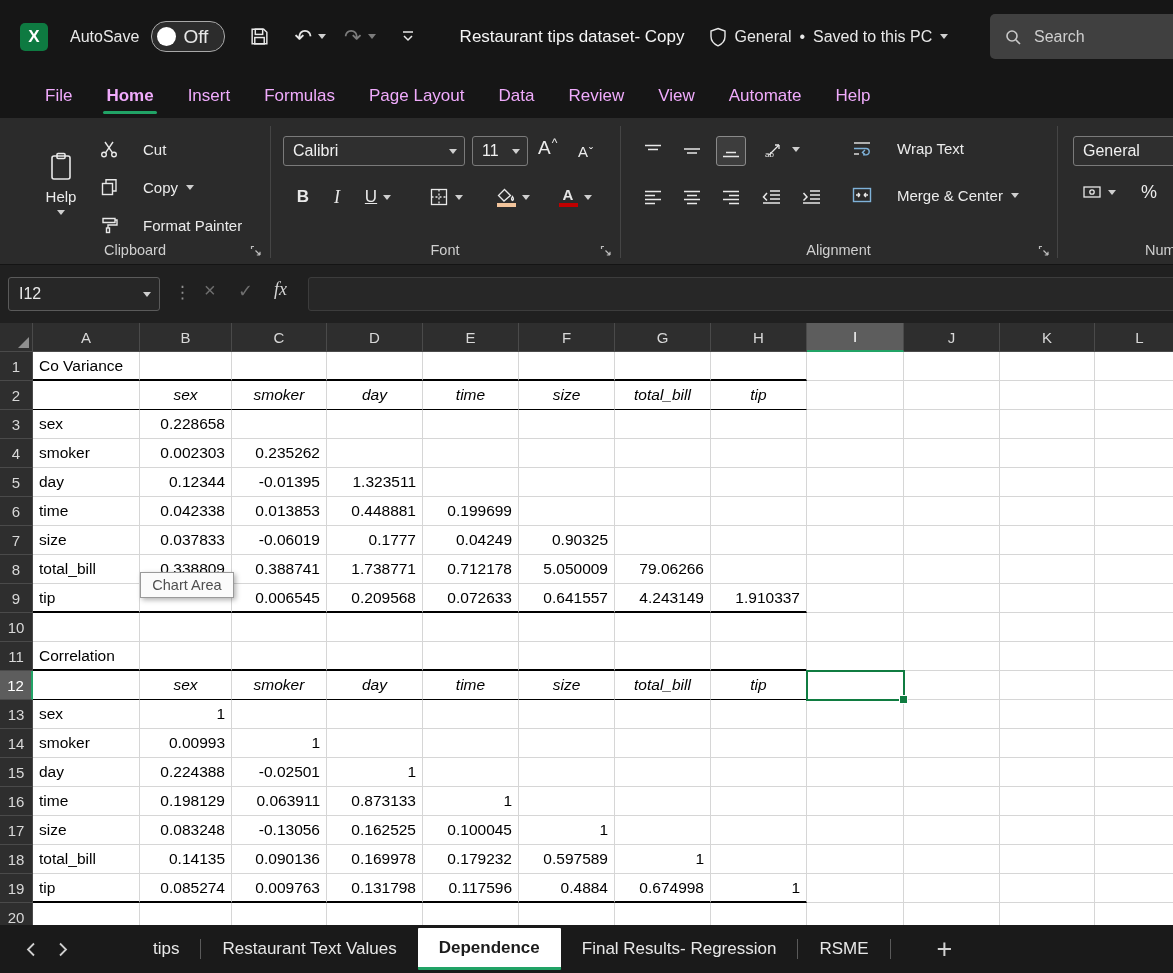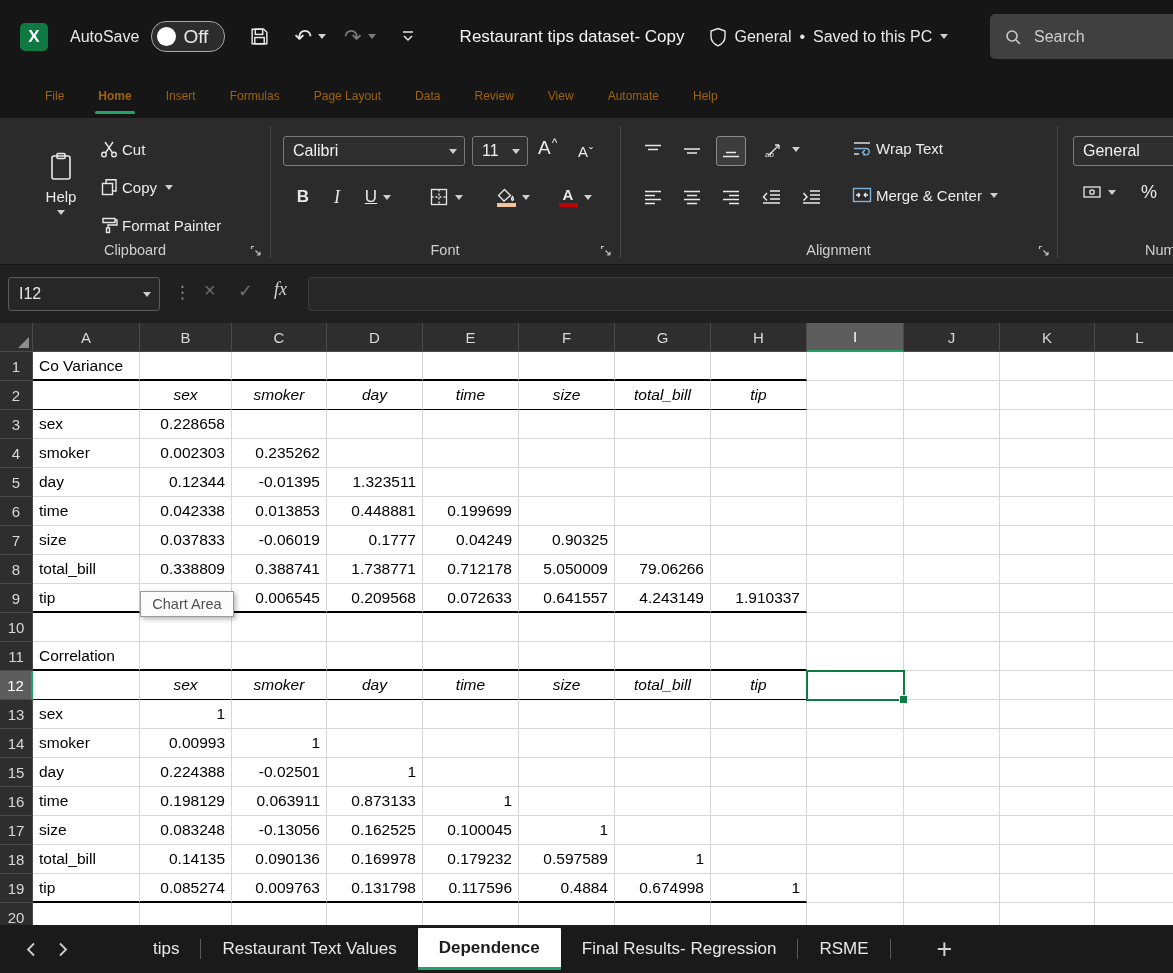--- a/index.html
+++ b/index.html
@@ -18,30 +18,30 @@
   .chev{width:0;height:0;border-left:4px solid transparent;border-right:4px solid transparent;border-top:5px solid #cfcfcf;flex:none;}
   .chev.dim{border-top-color:#7c7c7c;}
   .ml6{margin-left:6px;} .ml8{margin-left:8px;}
   .doc-title{margin-left:44px;font-size:17px;color:#f5f5f5;white-space:nowrap;}
   .sens{display:flex;align-items:center;margin-left:24px;font-size:16px;white-space:nowrap;}
   .dot{margin:0 8px;}
   .searchbox{position:absolute;left:990px;top:14px;width:200px;height:45px;background:#404040;border-radius:5px;display:flex;align-items:center;}
   .search-label{margin-left:12px;font-size:16px;color:#cfcfcf;}
   
   .menubar{position:absolute;top:73px;left:0;width:100%;height:45px;display:flex;align-items:stretch;padding-left:28px;box-sizing:border-box;}
-  .menu-item{padding:0 17px;display:flex;align-items:center;font-size:12px;color:#a16207;position:relative;white-space:nowrap;}
+  .menu-item{padding:0 17px;display:flex;align-items:center;font-size:17px;color:#f0abfc;position:relative;white-space:nowrap;}
   .menu-item.active{font-weight:700;}
   .menu-item.active::after{content:"";position:absolute;left:14px;right:14px;bottom:4px;height:3px;border-radius:2px;background:#21a366;}
   
   .ribbon{position:absolute;top:118px;left:0;width:100%;height:146px;background:#2b2b2b;}
   .vsep{position:absolute;top:8px;height:132px;width:1px;background:#454545;}
   .grp-label{position:absolute;bottom:6px;font-size:14.5px;color:#cfcfcf;}
   .launcher{position:absolute;bottom:8px;}
   .rbtn{position:absolute;display:flex;align-items:center;font-size:15px;color:#ebebeb;white-space:nowrap;}
-  .rbtn .lab{margin-left:4px;}
+  .rbtn .lab{margin-left:25px;}
   .paste{left:30px;top:10px;width:62px;height:110px;flex-direction:column;justify-content:center;}
   .paste .lab{margin:6px 0 5px 0;}
   .combo{position:absolute;height:30px;border:1px solid #7a7a7a;border-radius:3px;display:flex;align-items:center;font-size:16px;color:#f0f0f0;background:#2f2f2f;box-sizing:border-box;}
   .combo .cval{margin-left:9px;flex:1;}
   .combo .chev{margin-right:7px;}
   .fontbtn{position:absolute;top:64px;height:30px;display:flex;align-items:center;justify-content:center;}
   .bold{font-weight:700;font-size:17px;}
   .ital{font-style:italic;font-family:"Liberation Serif",serif;font-size:18px;}
   .und{text-decoration:underline;font-size:17px;}
   .stack{display:flex;flex-direction:column;align-items:center;}
@@ -396,21 +396,21 @@
       <div class="col-h sel" style="width: 97px;">I</div>
       <div class="col-h" style="width: 96px;">J</div>
       <div class="col-h" style="width: 95px;">K</div>
       <div class="col-h" style="width: 90px;">L</div>
     </div>
 
   <div class="grid-body" id="grid-body">
     <div class="selection" id="selection" style="left: 806px; top: 318px; width: 99px; height: 31px;">
       <span class="fill-handle"></span>
     </div>
-    <div class="cell-tooltip" id="cell-tooltip" style="left: 140px; top: 239px; width: 94px; height: 26px;">Chart Area</div>
+    <div class="cell-tooltip" id="cell-tooltip" style="left: 140px; top: 220px; width: 94px; height: 26px;">Chart Area</div>
   <div class="grid-row">
         <div class="row-h">1</div>
         <div class="cell txt bb2" style="width: 107px;">Co Variance</div>
         <div class="cell num bb2" style="width: 92px;"></div>
         <div class="cell num bb2" style="width: 95px;"></div>
         <div class="cell num bb2" style="width: 96px;"></div>
         <div class="cell num bb2" style="width: 96px;"></div>
         <div class="cell num bb2" style="width: 96px;"></div>
         <div class="cell num bb2" style="width: 96px;"></div>
         <div class="cell num bb2" style="width: 96px;"></div>

